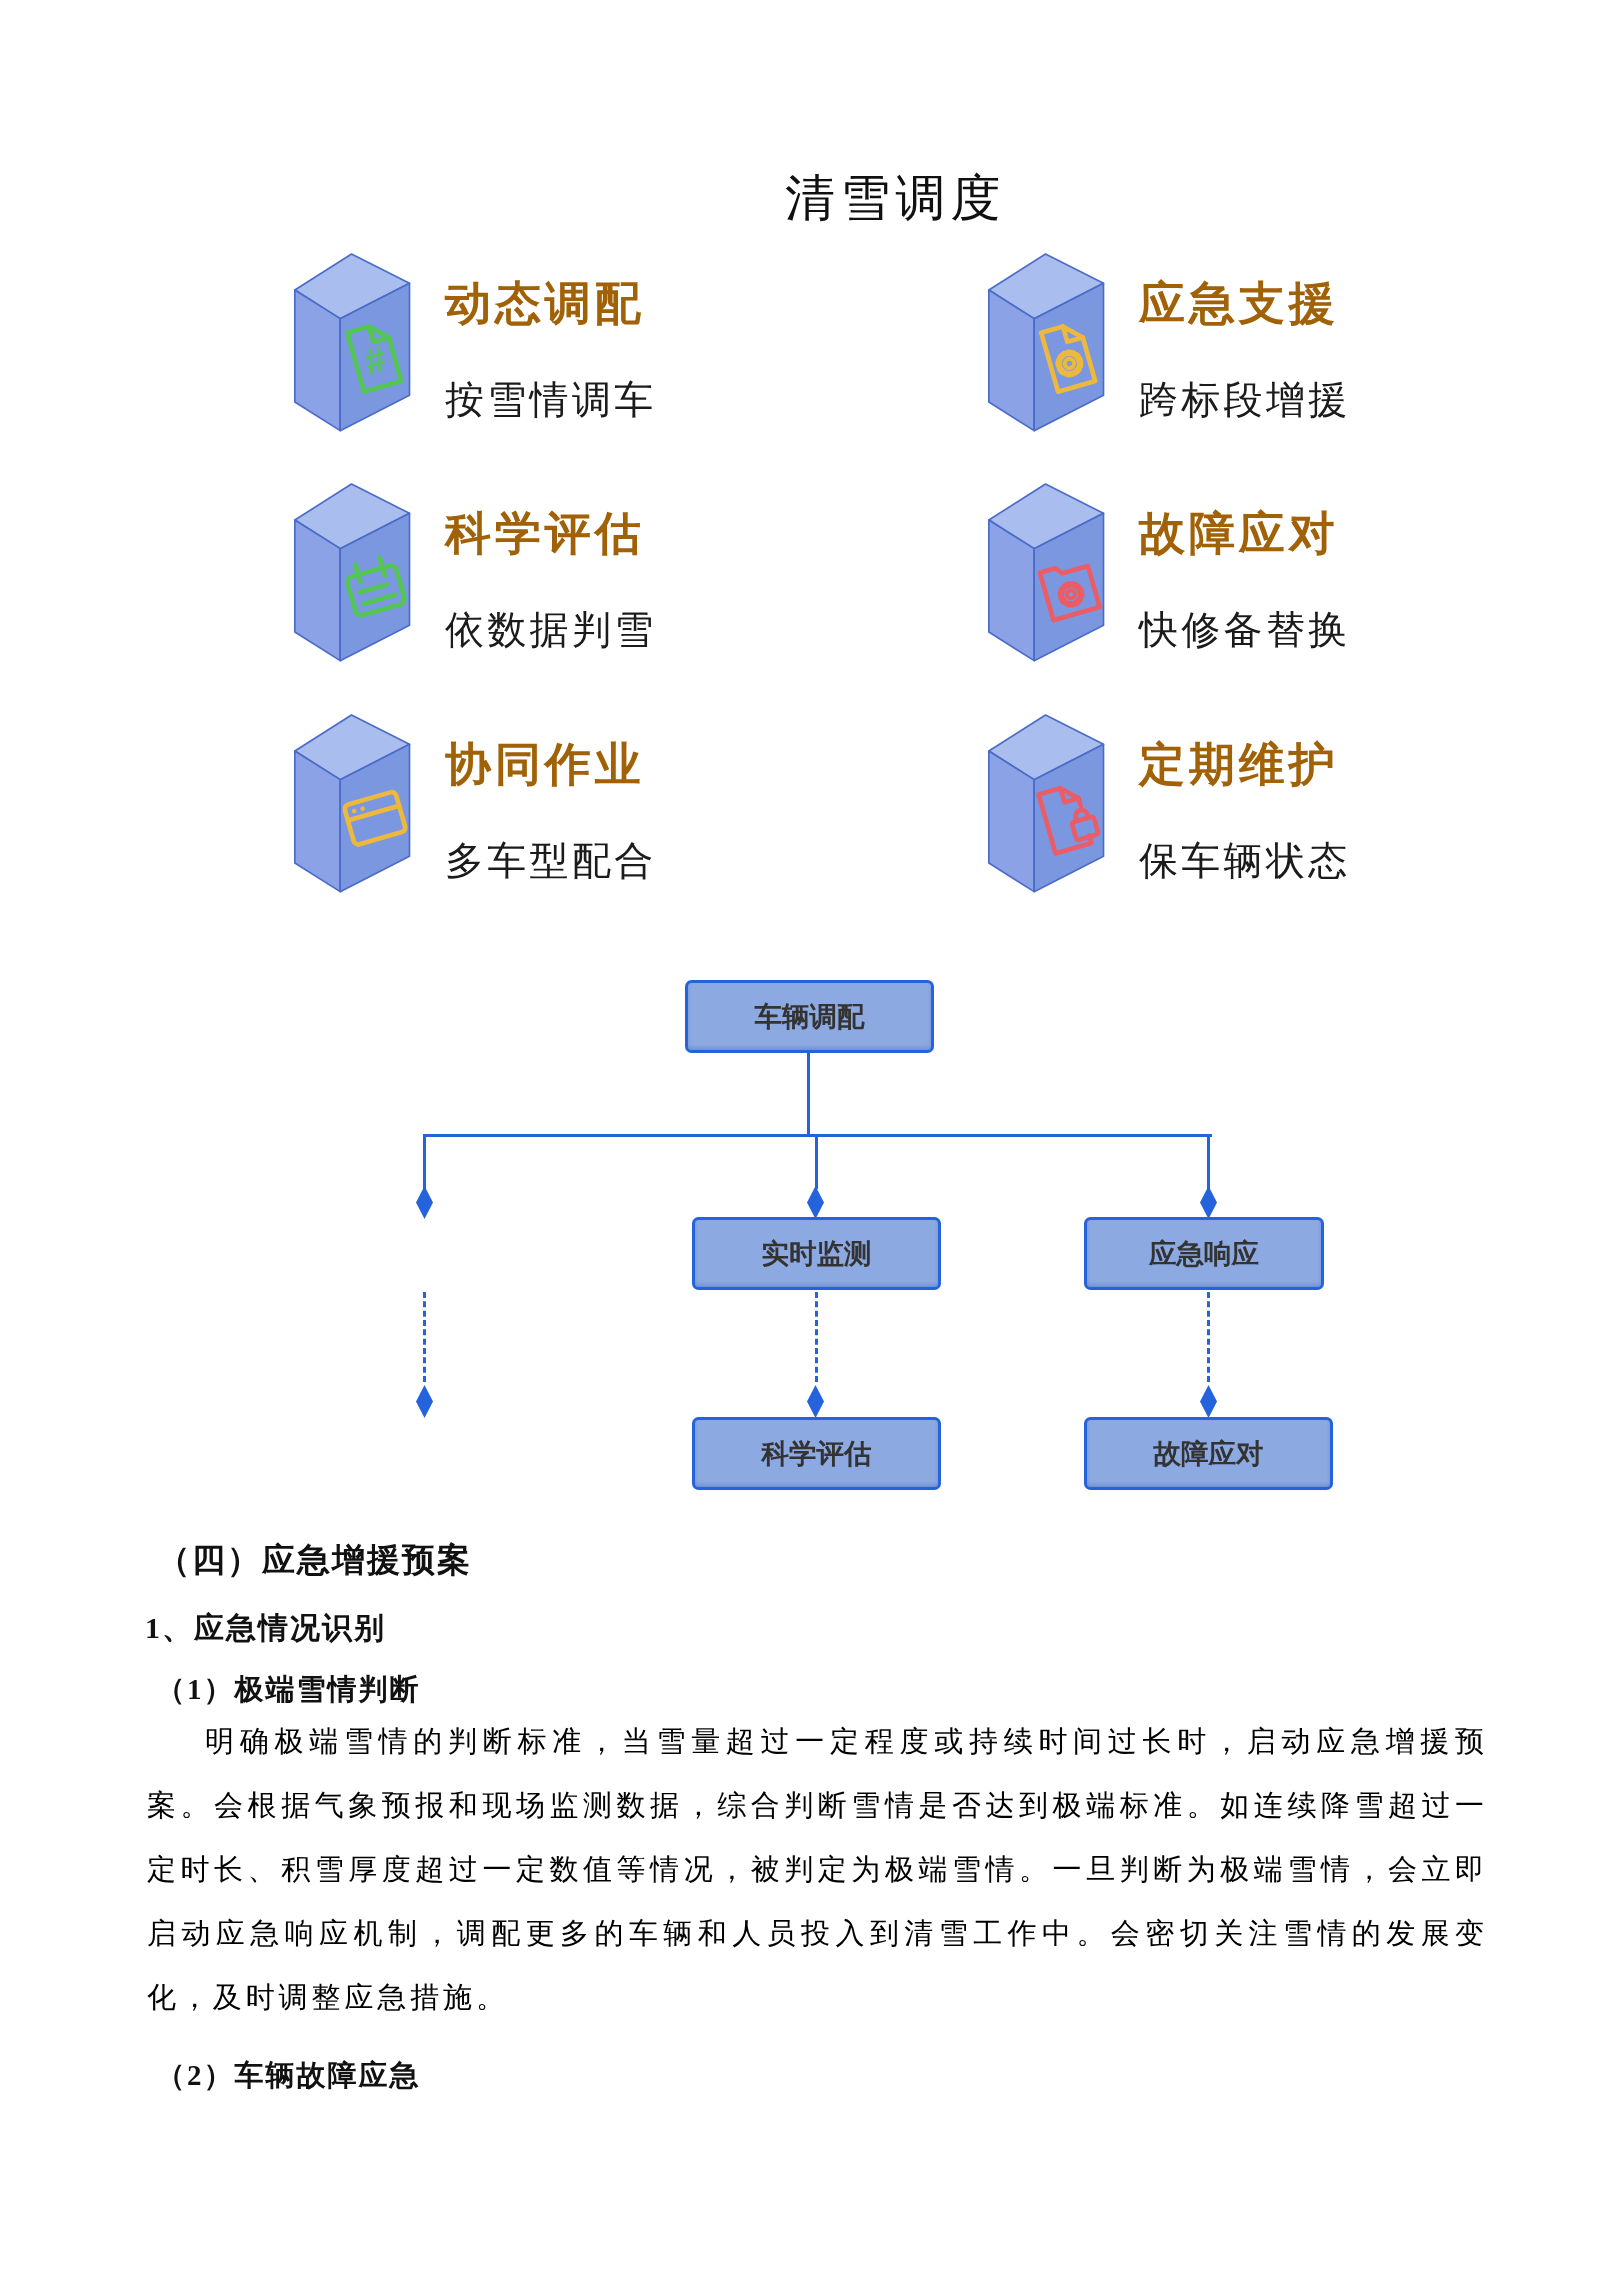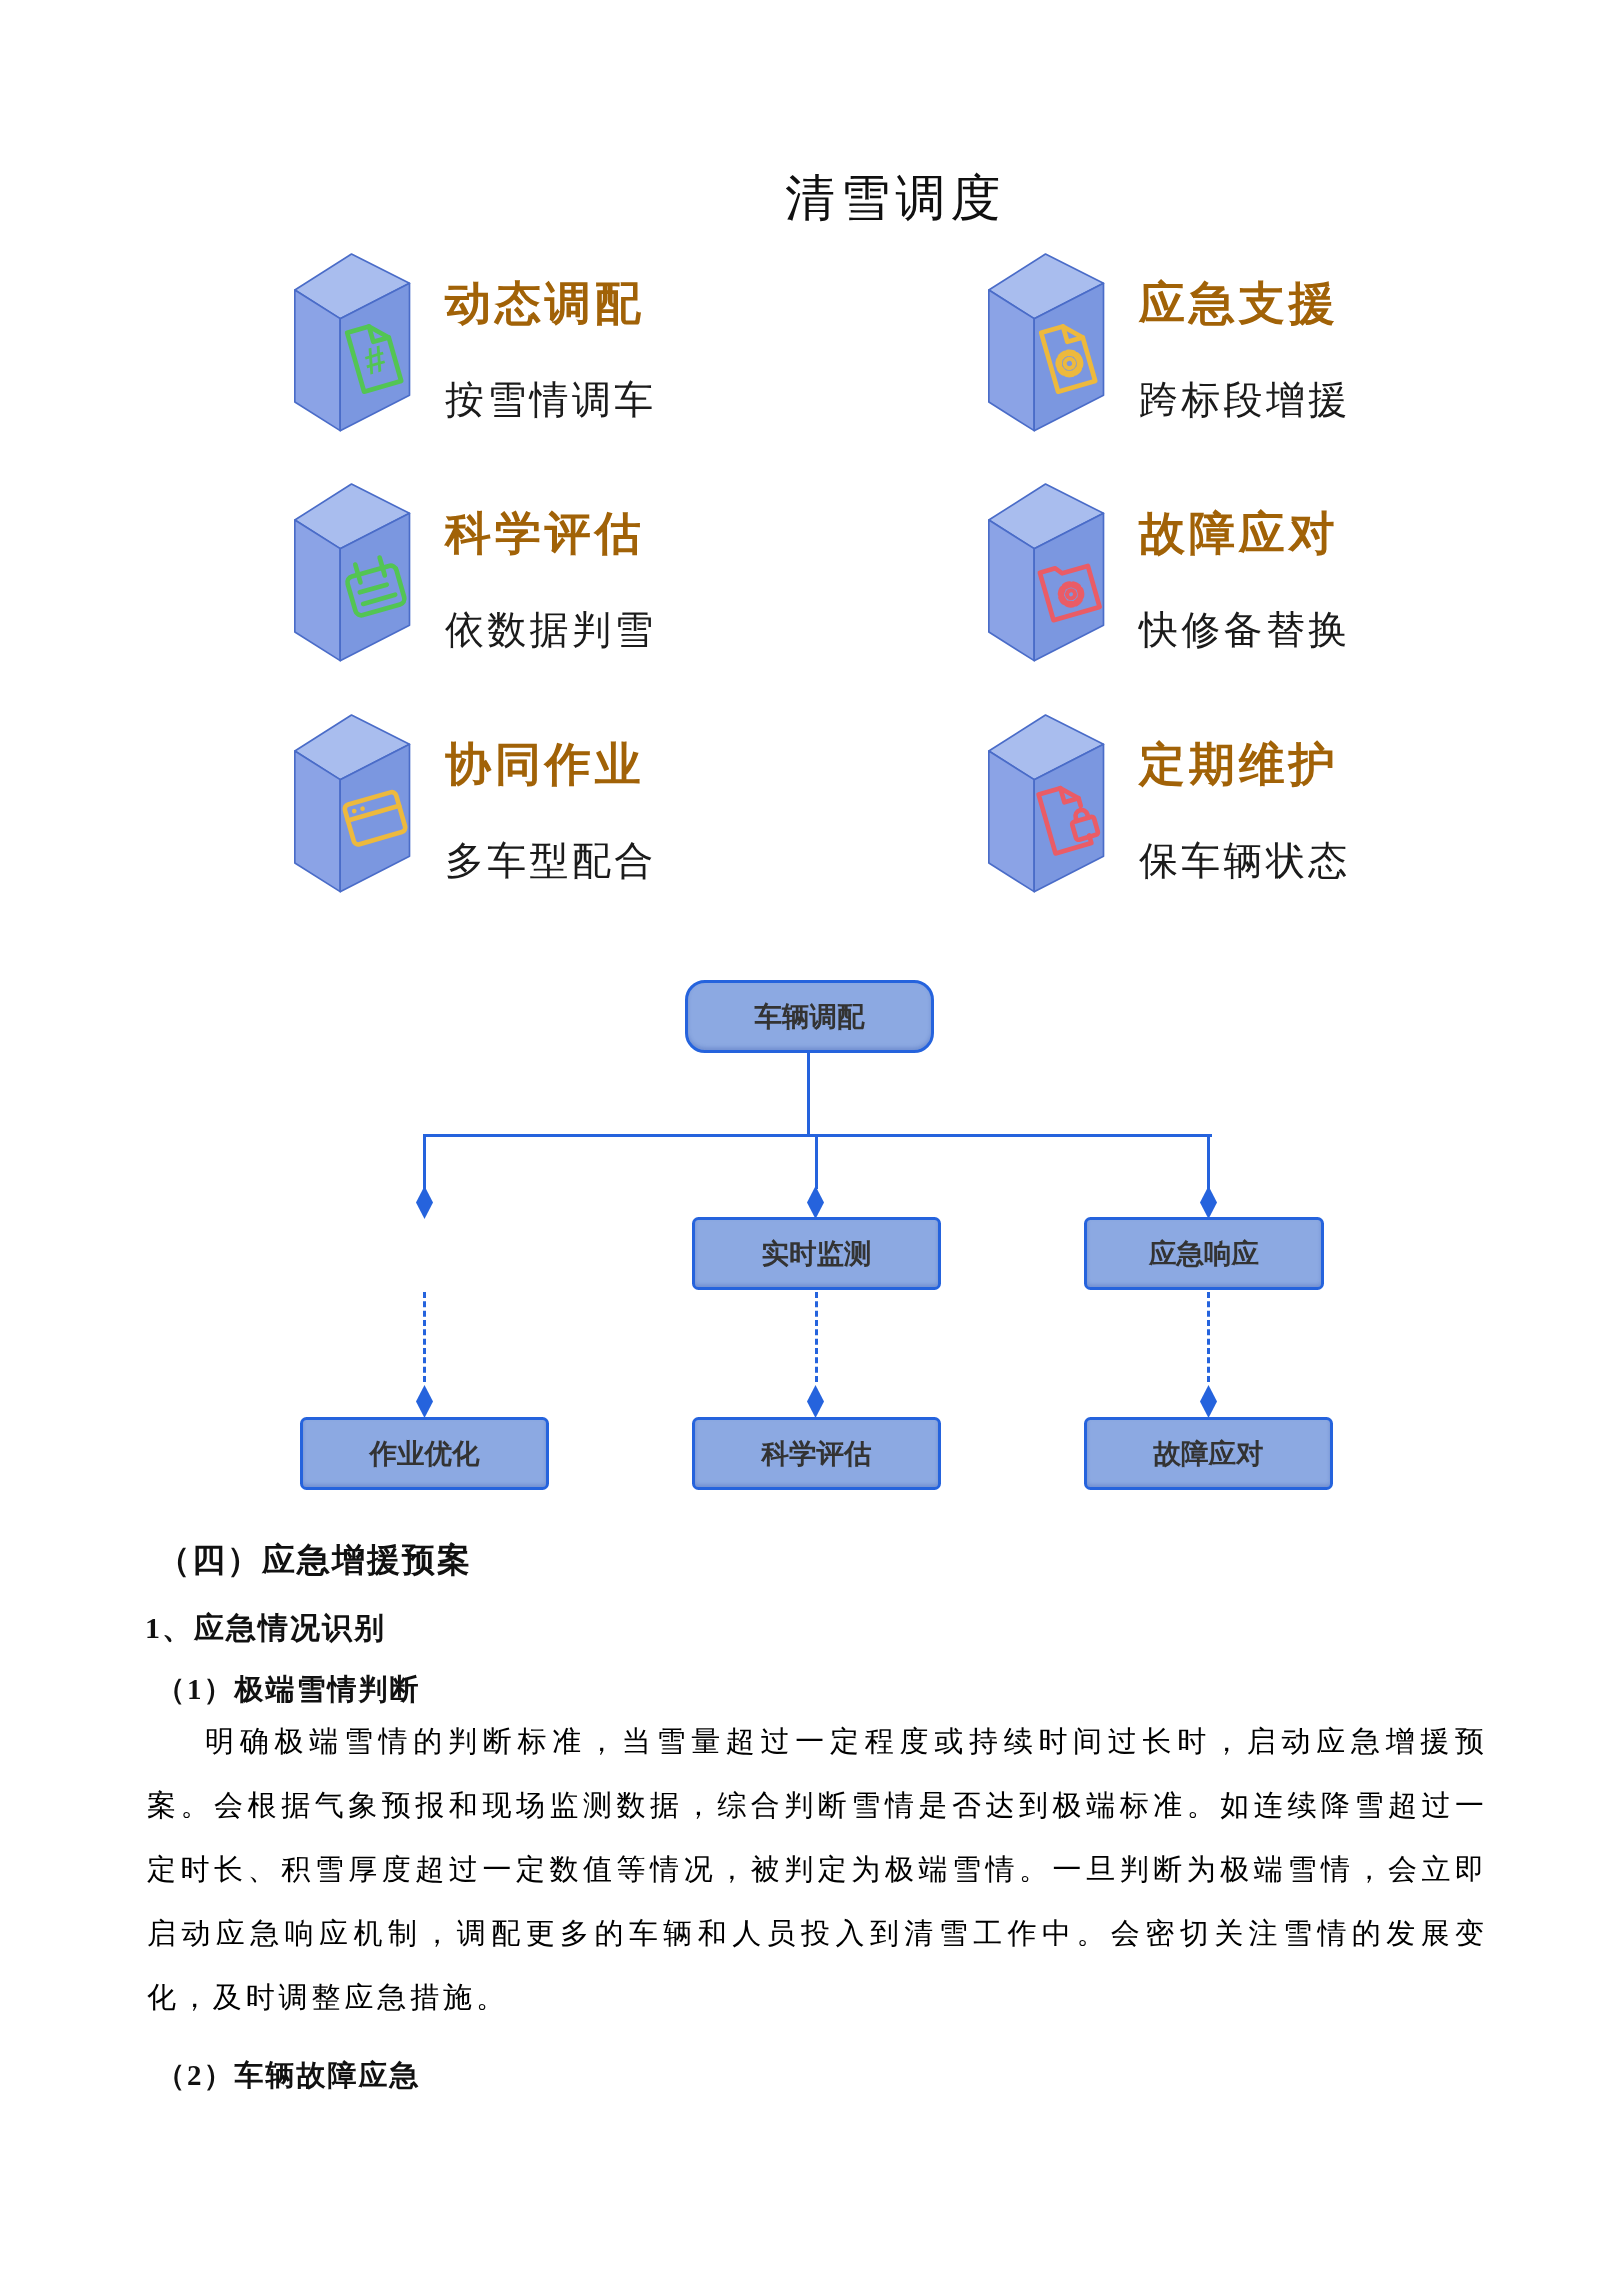--- a/index.html
+++ b/index.html
@@ -142,21 +142,21 @@
         <rect x="2" y="8" width="34" height="28" rx="4"></rect>
         <path d="M 10 8 v -5 a 9 9 0 0 1 18 0 v 5"></path>
       </g>
     </svg>
     <div class="ftext">
       <div class="f-title">定期维护</div>
       <div class="f-sub">保车辆状态</div>
     </div>
   </div>
 
-  <div class="abs fc-box" style="left:685px;top:980px;width:249px;height:73px;border-radius:20px;">
+  <div class="abs fc-box" style="left:685px;top:980px;width:249px;height:73px;">
     <span>车辆调配</span>
   </div>
 
   <div class="abs fc-line-v" style="left:807px;top:1053px;height:84px;"></div>
   <div class="abs fc-line-h" style="left:423px;top:1134px;width:789px;"></div>
   <div class="abs fc-line-v" style="left:423px;top:1134px;height:55px;"></div>
   <div class="abs fc-line-v" style="left:815px;top:1134px;height:55px;"></div>
   <div class="abs fc-line-v" style="left:1207px;top:1134px;height:55px;"></div>
   <div class="abs fc-diamond" style="left:416px;top:1186px;"></div>
   <div class="abs fc-diamond" style="left:807px;top:1186px;"></div>
@@ -169,23 +169,20 @@
     <span>应急响应</span>
   </div>
 
   <div class="abs fc-dash" style="left:423px;top:1292px;height:90px;"></div>
   <div class="abs fc-dash" style="left:815px;top:1292px;height:90px;"></div>
   <div class="abs fc-dash" style="left:1207px;top:1292px;height:90px;"></div>
   <div class="abs fc-diamond" style="left:416px;top:1385px;"></div>
   <div class="abs fc-diamond" style="left:807px;top:1385px;"></div>
   <div class="abs fc-diamond" style="left:1200px;top:1385px;"></div>
 
-  <div class="abs fc-box" style="left:300px;top:1417px;width:249px;height:73px;">
-    <span>作业优化</span>
-  </div>
   <div class="abs fc-box" style="left:692px;top:1417px;width:249px;height:73px;">
     <span>科学评估</span>
   </div>
   <div class="abs fc-box" style="left:1084px;top:1417px;width:249px;height:73px;">
     <span>故障应对</span>
   </div>
 
   <div class="abs h1" style="left:157px;top:1538px;">（四）应急增援预案</div>
 
   <div class="abs h2" style="left:145px;top:1608px;text-align:right;">1、应急情况识别</div>

